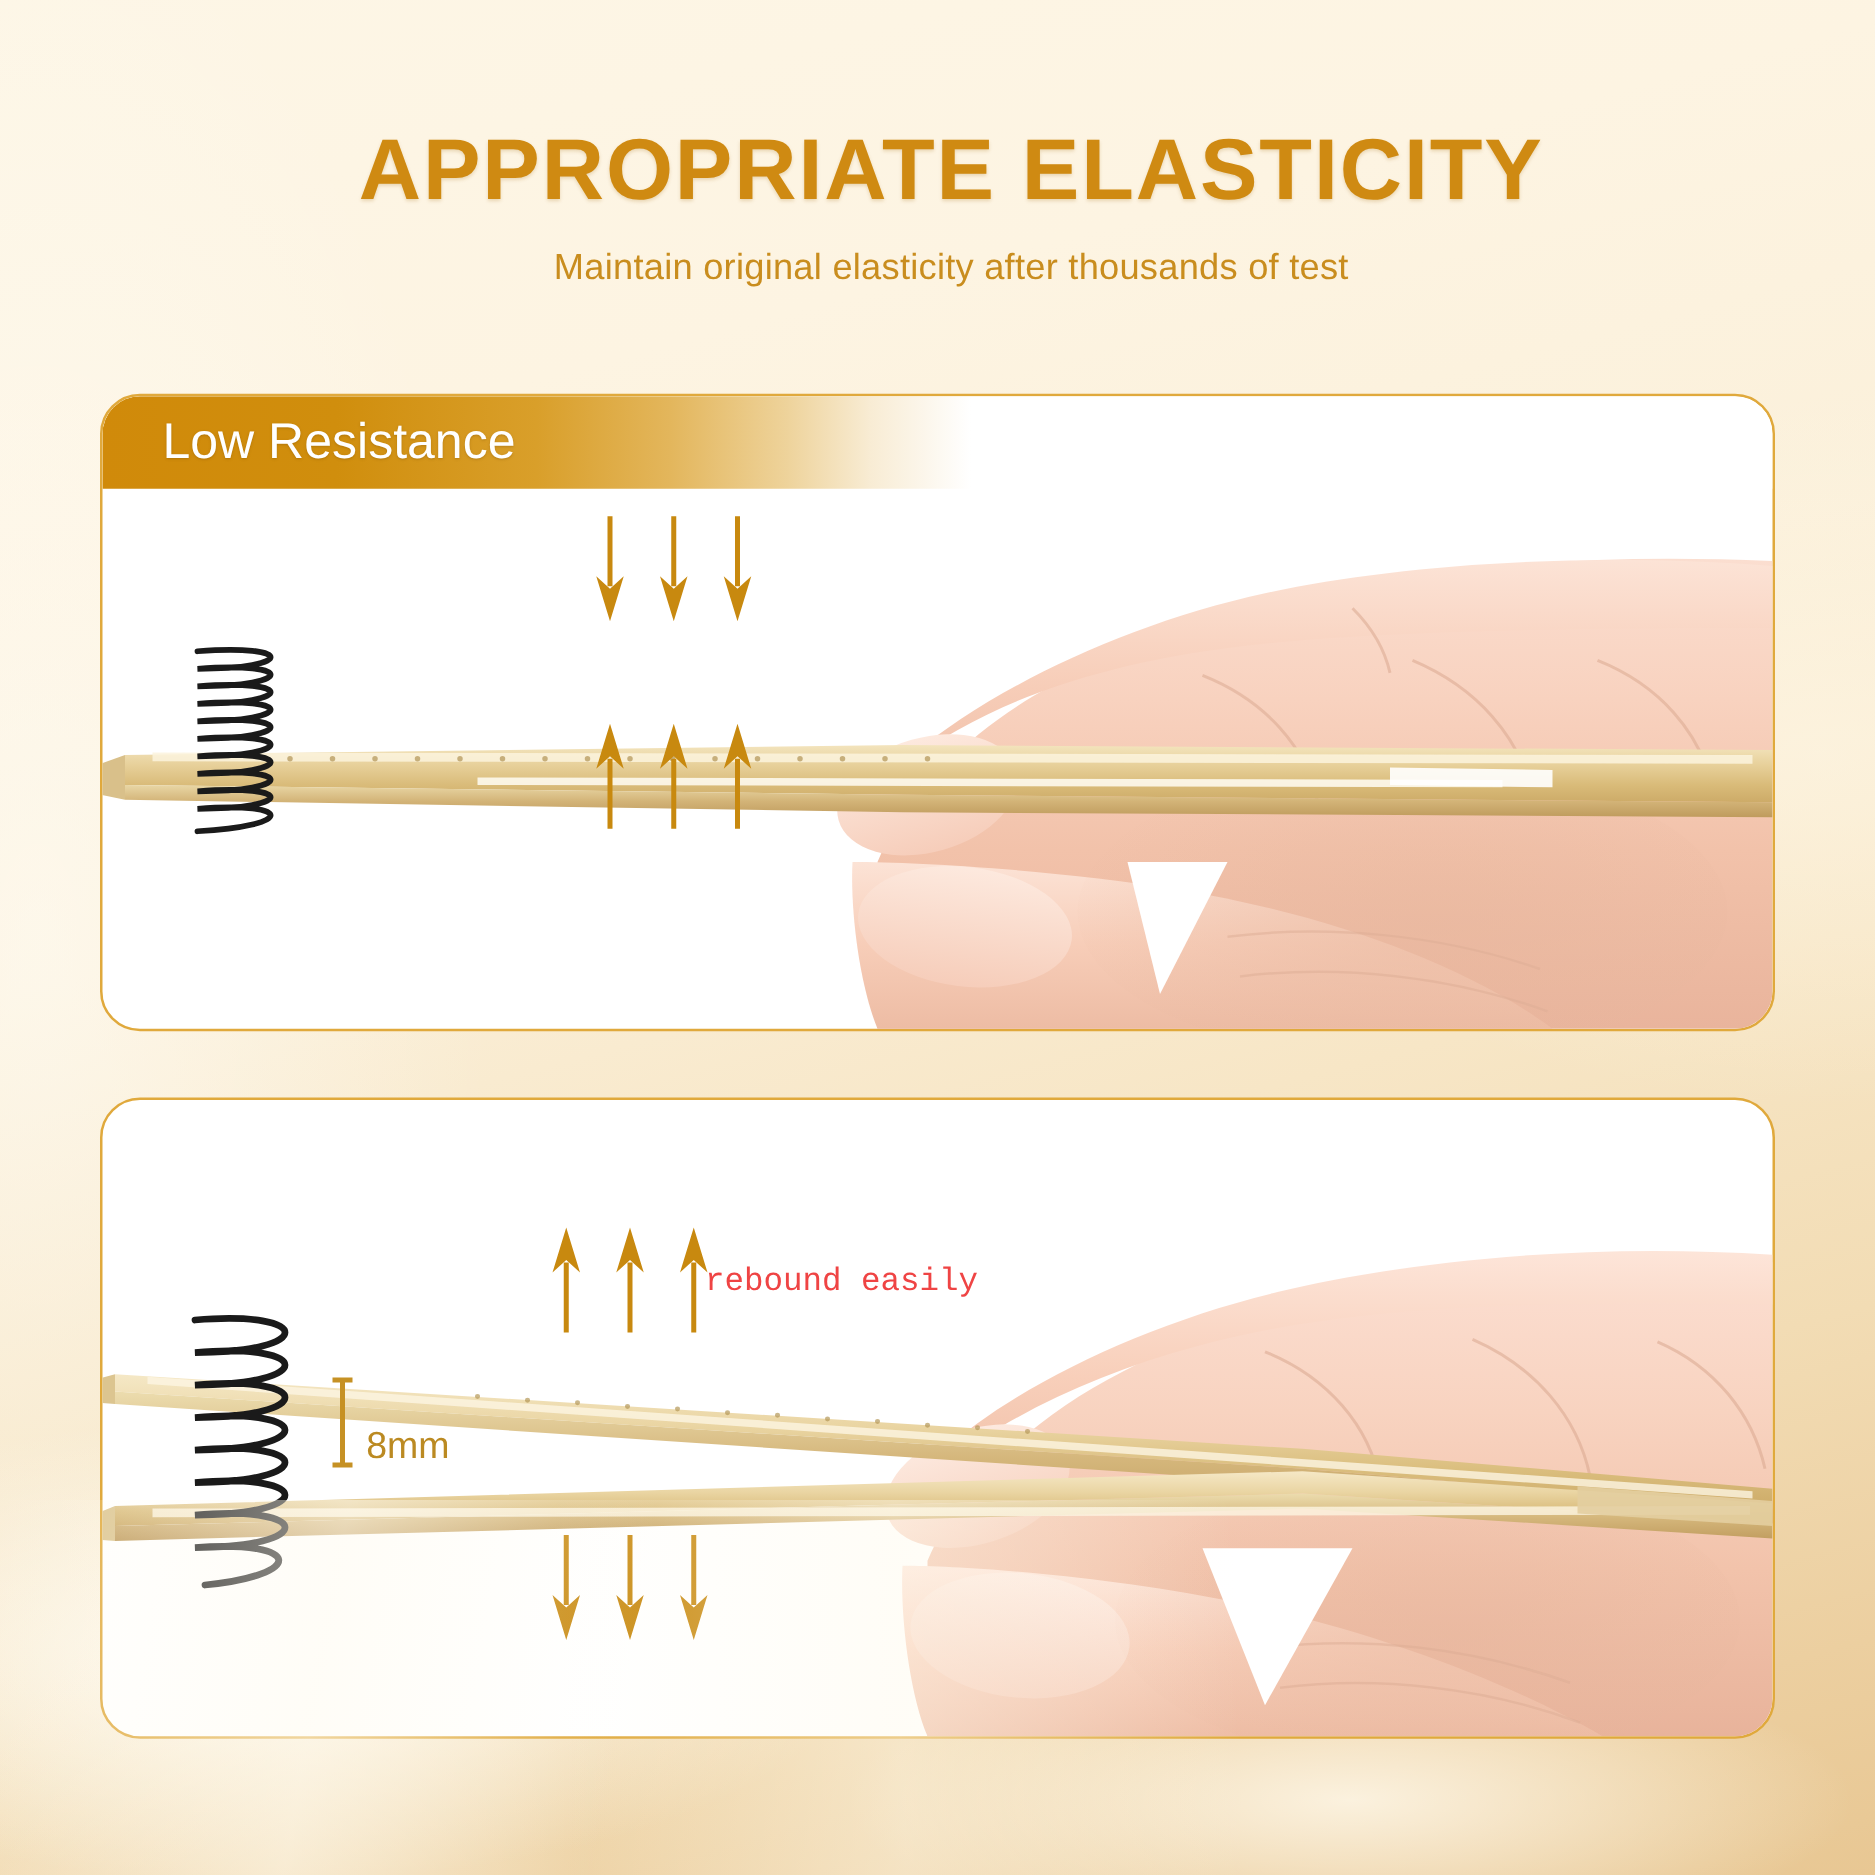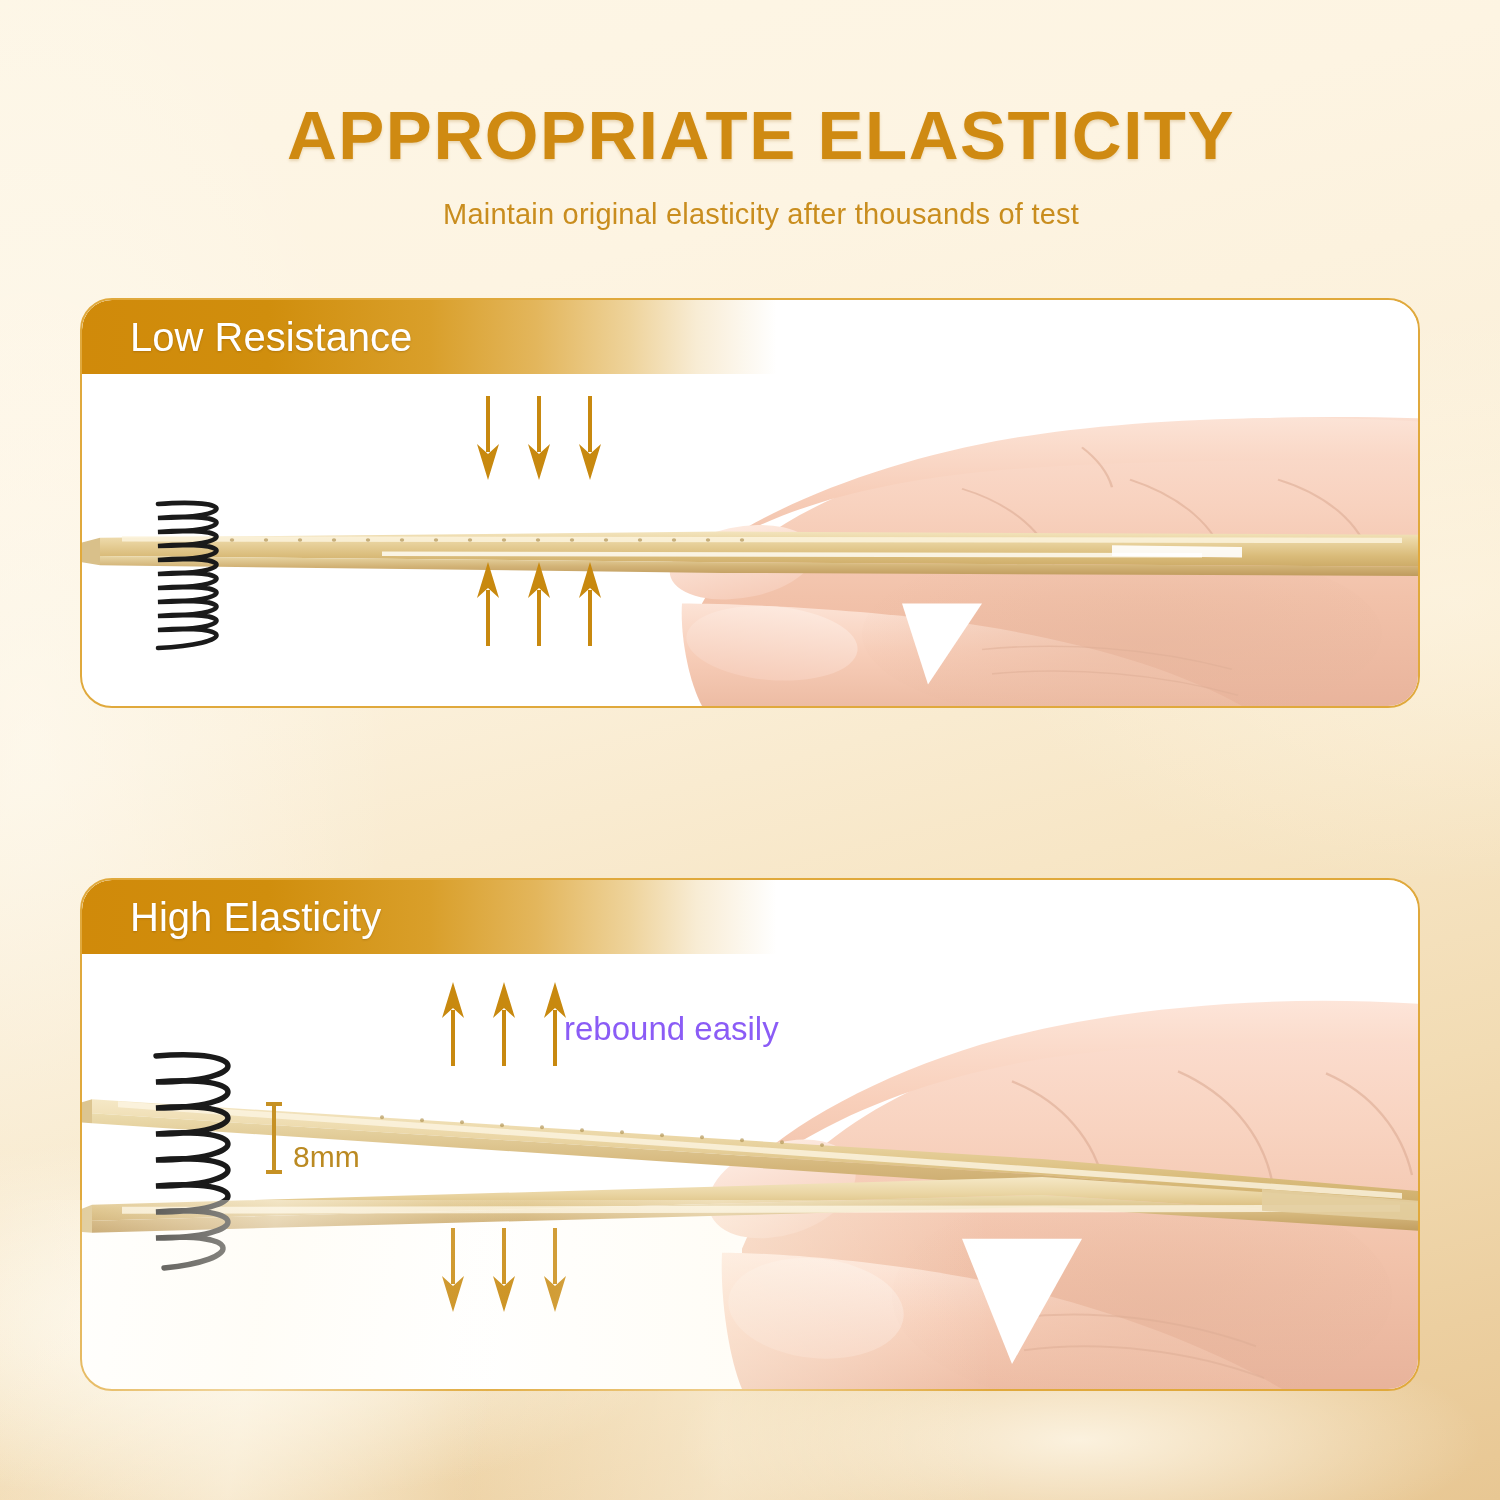--- a/index.html
+++ b/index.html
@@ -58,21 +58,21 @@
 
   
   .card {
     position:absolute;
     left:80px; width:1340px;
     background:#ffffff;
     border:2px solid #e0a93c;
     border-radius:32px;
     overflow:hidden;
   }
-  #card-low  { top:298px;  height:410px; }
+  #card-low  { top:315px;  height:510px; }
   #card-high { top:878px;  height:513px; }
 
   .banner {
     position:absolute; left:0; top:0;
     width:100%; height:74px;
     background:linear-gradient(90deg,
         #d08a0a 0%, #d08e0d 14%, #d99f2a 26%,
         #e3b65c 34%, #eed39b 41%, #f8ecd4 46%,
         #ffffff 52%, #ffffff 100%);
     border-top-left-radius:30px;
@@ -97,21 +97,21 @@
   
   .arrows { position:absolute; display:flex; gap:29px; }
   #arrows-low-down  { left:395px; top:22px;  }
   #arrows-low-up    { left:395px; top:188px; }
   #arrows-high-up   { left:360px; top:28px;  }
   #arrows-high-down { left:360px; top:274px; }
 
   
   .anno-rebound {
     position:absolute; left:482px; top:56px;
-    font-size:33px; color:#8b5cf6; white-space:nowrap;
+    font-size:26px; color:#ef4444; white-space:nowrap;font-family:Liberation Mono, monospace;
   }
   #dim-8mm {
     position:absolute; left:182px; top:148px;
     display:flex; align-items:flex-end; gap:9px;
   }
   .dim-text { font-size:30px; color:#bb8a22; }
 
   
   .photo { position:absolute; }
   #photo-low  { left:0; top:0; width:100%; height:100%; }
@@ -265,23 +265,20 @@
           <rect x="9" y="28" width="4" height="56" fill="#c8890f"></rect>
           <path d="M11 0 L0 36 L11 26 L22 36 Z" fill="#c8890f"></path>
         </svg>
       </div>
 
     </div>
   </div>
 
   <div class="card" id="card-high">
 
-    <div class="banner">
-      <span class="banner-label">High Elasticity</span>
-    </div>
 
     <div class="card-body">
 
       <svg class="photo" id="photo-high" viewBox="0 0 1336 437" preserveAspectRatio="none">
         <defs>
           <linearGradient id="skinA2" x1="0" y1="0" x2="0" y2="1">
             <stop offset="0" stop-color="#fcdfd2"></stop>
             <stop offset="0.32" stop-color="#f8d3c0"></stop>
             <stop offset="0.65" stop-color="#f2c3ab"></stop>
             <stop offset="1" stop-color="#e8b39b"></stop>

